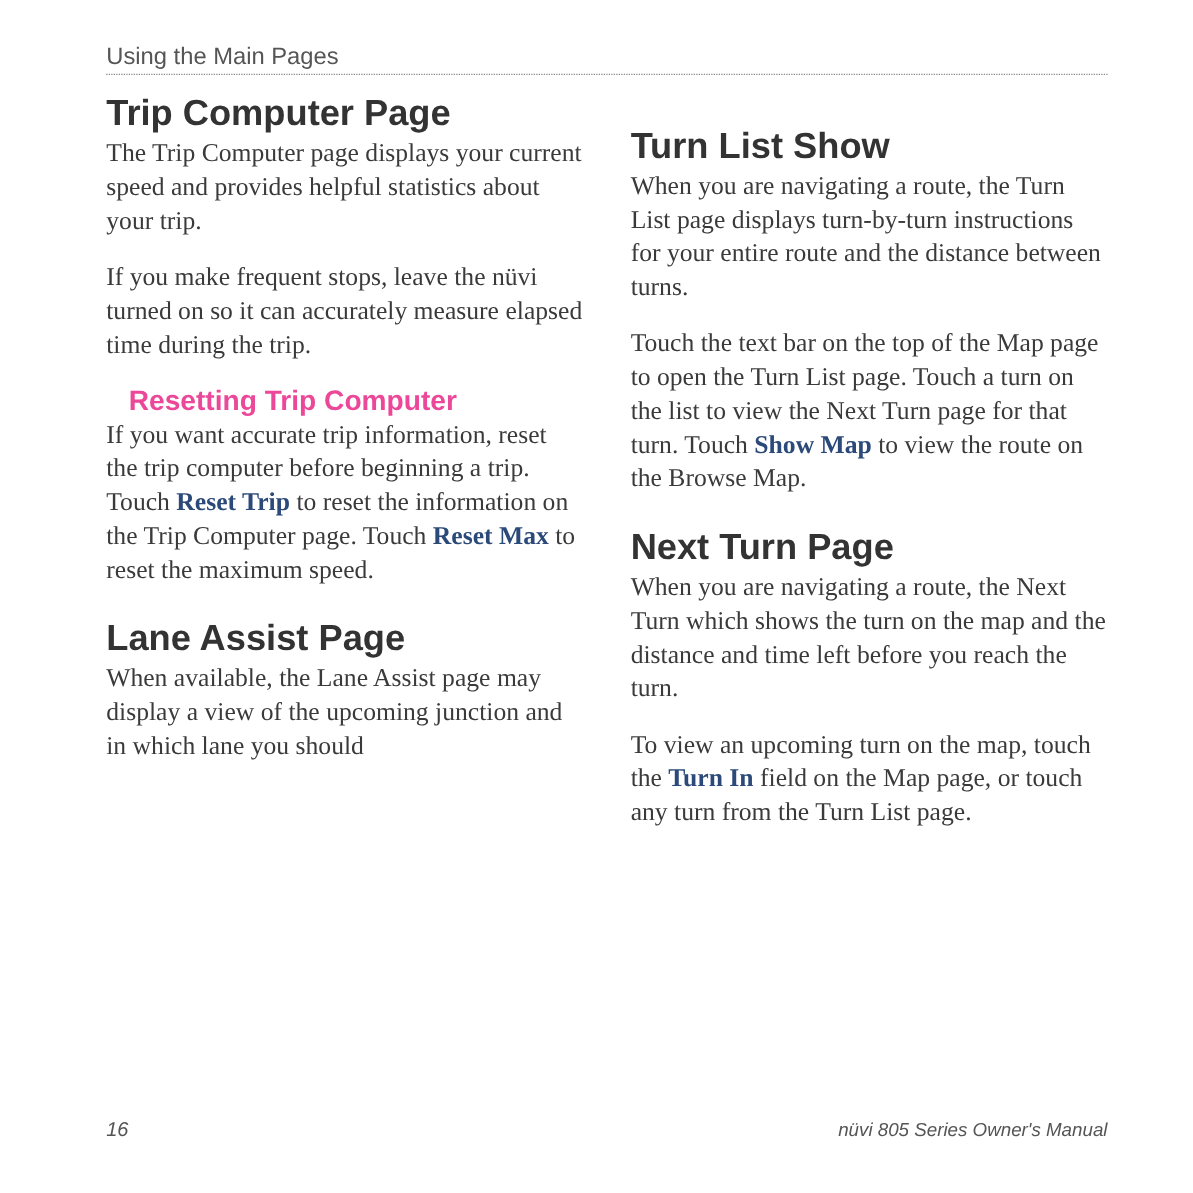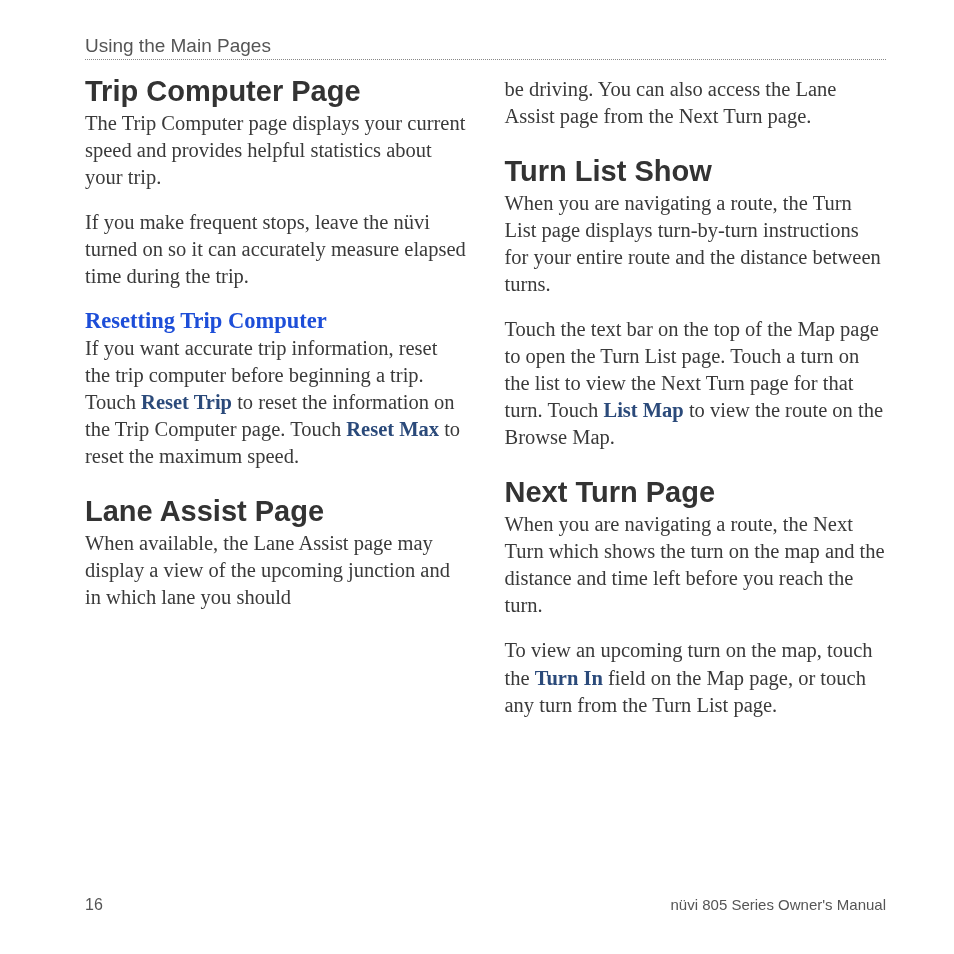--- a/index.html
+++ b/index.html
@@ -40,26 +40,27 @@
       font-weight: bold;
       color: #333;
       margin-top: 0;
       margin-bottom: 2px;
       line-height: 1.1;
     }
     h1.spaced {
       margin-top: 26px;
     }
     h2 {
-      font-family: Liberation Serif, serif;
+      font-family: Liberation Sans, sans-serif;
       font-size: 22.5px;
       font-weight: bold;
-      color: #1d4ed8;
+      color: #ec4899;
       margin-top: 16px;
       margin-bottom: 1px;
+      margin-left: 18px;
     }
     p {
       font-size: 20.5px;
       line-height: 1.32;
       color: #3a3a3a;
       margin-bottom: 18px;
     }
     p.tight {
       margin-bottom: 0;
     }
@@ -68,20 +69,21 @@
       font-weight: bold;
     }
     .footer {
       position: absolute;
       bottom: 40px;
       left: 85px;
       right: 68px;
       display: flex;
       justify-content: space-between;
       align-items: baseline;
+      font-style: italic;
       color: #555;
       gap: 40px;
     }
     .page-number {
       font-family: Arial, Helvetica, sans-serif;
       font-size: 16px;
     }
     .manual-title {
       font-family: Arial, Helvetica, sans-serif;
       font-size: 15px;
@@ -101,25 +103,24 @@
     <p>If you make frequent stops, leave the nüvi turned on so it can accurately measure elapsed time during the trip.</p>
     <h2>Resetting Trip Computer</h2>
     <p>
       <span>If you want accurate trip information, reset the trip computer before beginning a trip. Touch </span><span class="blue">Reset Trip</span><span> to reset the information on the Trip Computer page. Touch </span><span class="blue">Reset Max</span><span> to reset the maximum speed.</span>
     </p>
     <h1 class="spaced">Lane Assist Page</h1>
     <p class="tight">When available, the Lane Assist page may display a view of the upcoming junction and in which lane you should</p>
   </div>
 
   <div class="column">
-    <p>be driving. You can also access the Lane Assist page from the Next Turn page.</p>
     <h1 class="spaced">Turn List Show</h1>
     <p>When you are navigating a route, the Turn List page displays turn-by-turn instructions for your entire route and the distance between turns.</p>
     <p>
-      <span>Touch the text bar on the top of the Map page to open the Turn List page. Touch a turn on the list to view the Next Turn page for that turn. Touch </span><span class="blue">List Map</span><span> to view the route on the Browse Map.</span>
+      <span>Touch the text bar on the top of the Map page to open the Turn List page. Touch a turn on the list to view the Next Turn page for that turn. Touch </span><span class="blue">Show Map</span><span> to view the route on the Browse Map.</span>
     </p>
     <h1 class="spaced">Next Turn Page</h1>
     <p>When you are navigating a route, the Next Turn which shows the turn on the map and the distance and time left before you reach the turn.</p>
     <p>
       <span>To view an upcoming turn on the map, touch the </span><span class="blue">Turn In</span><span> field on the Map page, or touch any turn from the Turn List page.</span>
     </p>
   </div>
 
 </div>
 

